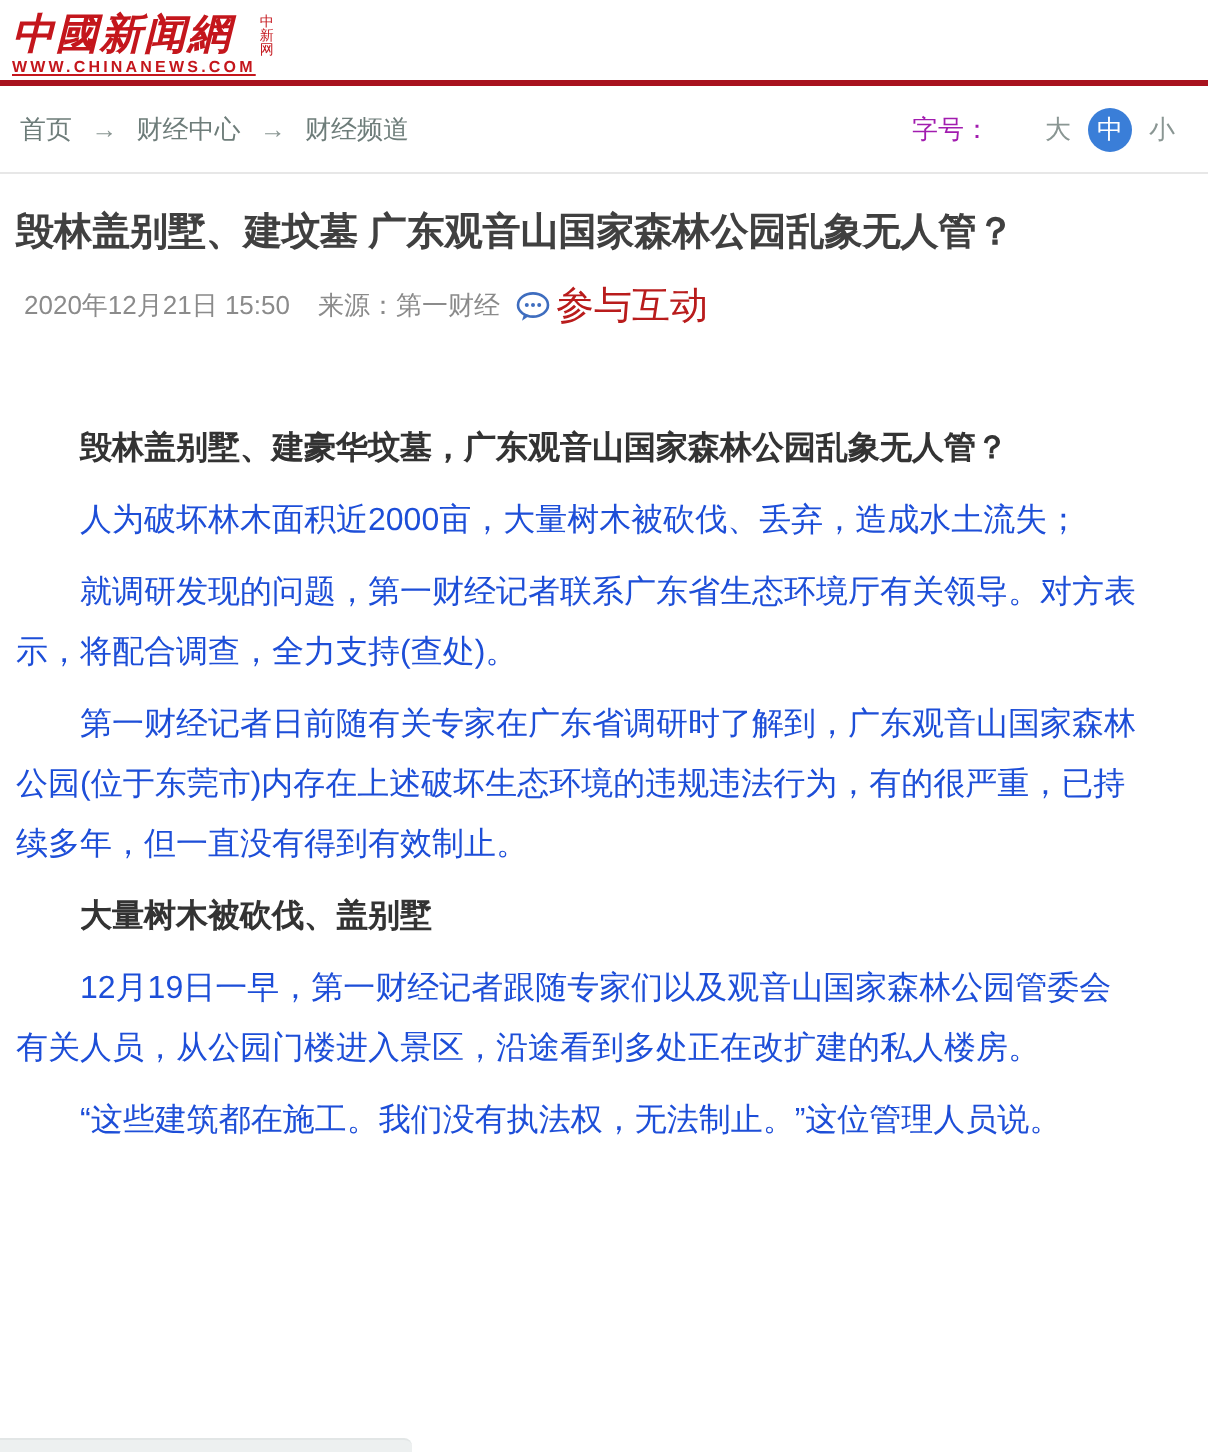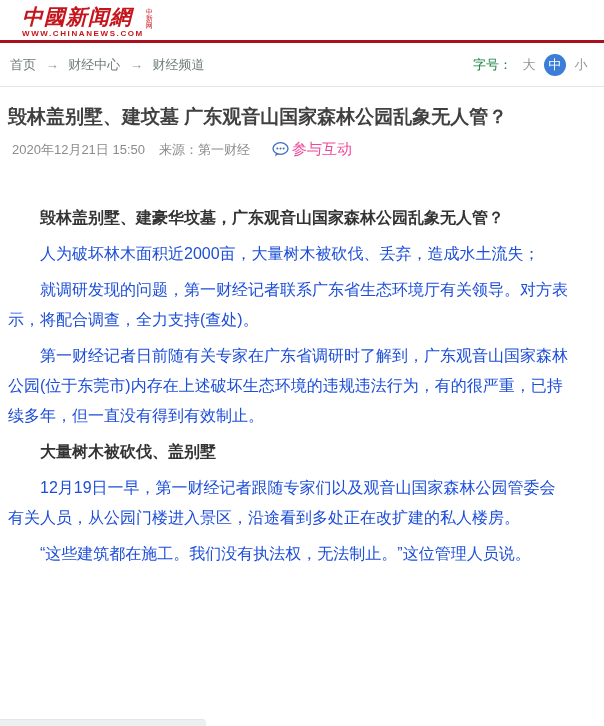--- a/index.html
+++ b/index.html
@@ -4,67 +4,67 @@
 <style>
   * { box-sizing: border-box; margin: 0; padding: 0; }
   html, body {
     width: 604px; height: 726px;
     background: #ffffff;
     font-family: "Liberation Sans", "DejaVu Sans", sans-serif;
     overflow: hidden;
     position: relative;
   }
   
-  .site-header { padding: 6px 10px 0 22px; height: 40px; }
+  .site-header { padding: 6px 10px 0 6px; height: 40px; }
   .logo-wrap { display: inline-flex; align-items: flex-start; cursor: pointer; }
   .logo-main {
     font-family: "Liberation Serif", "DejaVu Serif", serif;
     font-weight: bold; font-style: italic;
     font-size: 21px; color: #c4161c; letter-spacing: 1px; line-height: 22px;
   }
   .logo-seal {
     font-size: 7px; color: #c4161c; line-height: 7px;
     width: 9px; margin-left: 2px; margin-top: 2px; word-break: break-all;
   }
   .logo-url {
     font-size: 8px; color: #c4161c; letter-spacing: 1.6px;
-    font-weight: bold; margin-top: 1px;
+    font-weight: bold; margin-top: 1px; text-decoration: underline;
   }
   .top-rule { height: 3px; background: #a8121e; width: 604px; }
   
   .crumb-row {
     height: 44px; display: flex; align-items: center; justify-content: space-between;
     padding: 0 12px 0 10px; border-bottom: 1px solid #e7e7e7; gap: 42px;
   }
   .breadcrumb { font-size: 13px; color: #6e7d7a; }
   .breadcrumb .crumb { cursor: pointer; }
   .breadcrumb .sep { margin: 0 6px; color: #8a9693; }
   .font-size-widget { display: flex; align-items: center; font-size: 13px; color: #7c8a87; }
-  .fs-label { color: #15803d; margin-right: 2px; }
+  .fs-label { color: #a21caf; margin-right: 19px; }
   .fs-option {
     width: 22px; height: 22px; line-height: 22px; text-align: center;
     border-radius: 50%; margin-left: 4px; cursor: pointer; color: #8a9693; font-size: 13px;
   }
   .fs-option.selected { background: #3a7ed8; color: #ffffff; }
   
   .article-title {
     margin: 16px 10px 0 8px;
     font-size: 19px; font-weight: bold; color: #404040; line-height: 27px;
   }
   .meta-row {
     margin: 10px 10px 0 12px; display: flex; align-items: center;
     font-size: 13px; color: #8b8b8b;
   }
   .meta-date { margin-right: 14px; }
-  .meta-source { margin-right: 22px; }
+  .meta-source { margin-right: 8px; }
   .interact-link {
     display: inline-flex; align-items: center; color: #3e6dbf; cursor: pointer;
   }
   .interact-link svg { margin-right: 3px; display: block; }
-  .interact-label { font-size: 15px; color: #ec4899; text-align: right; }
+  .interact-label { font-size: 19px; color: #b91c1c; text-align: right; }
   
   .article-body { margin-top: 44px; padding: 0 36px 0 8px; }
   .article-body p {
     font-size: 16px; line-height: 30px; color: #1d4ed8;
     text-indent: 2em; margin-bottom: 6px;
     font-family: "Liberation Sans", "DejaVu Sans", sans-serif;
   }
   .article-body p.bold { font-weight: bold; color: #333333; }
   
   .bottom-bar {

